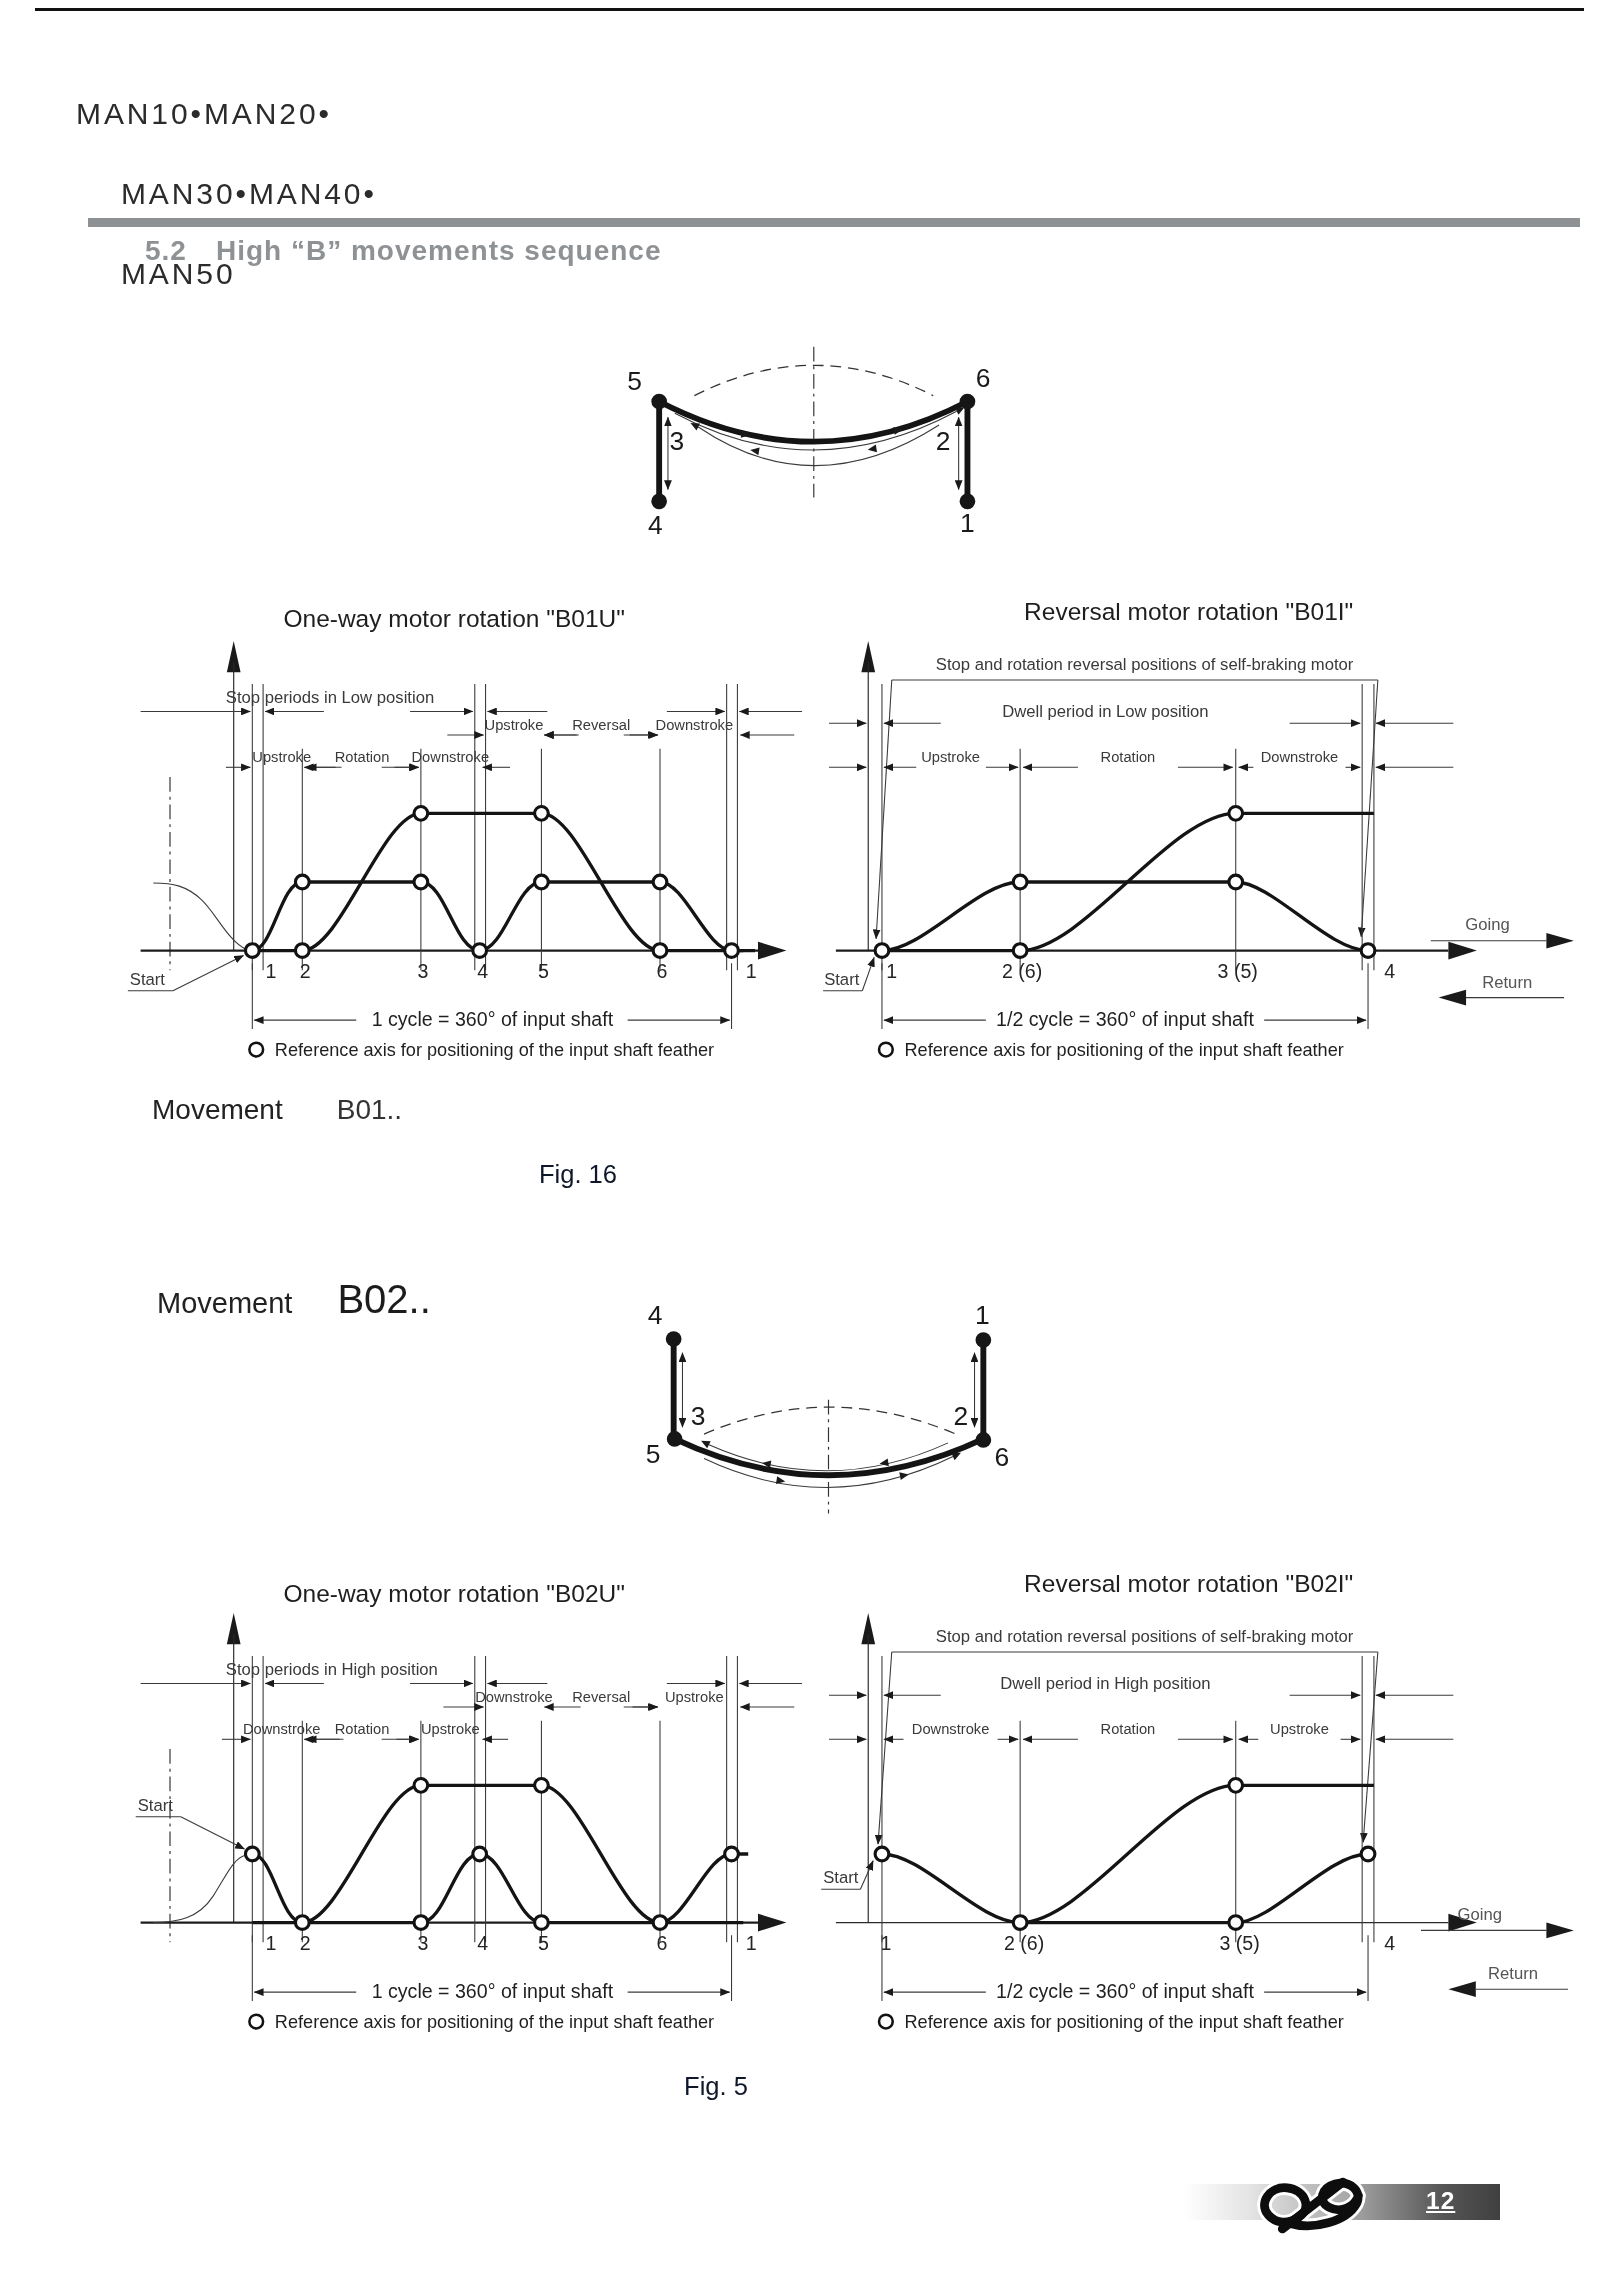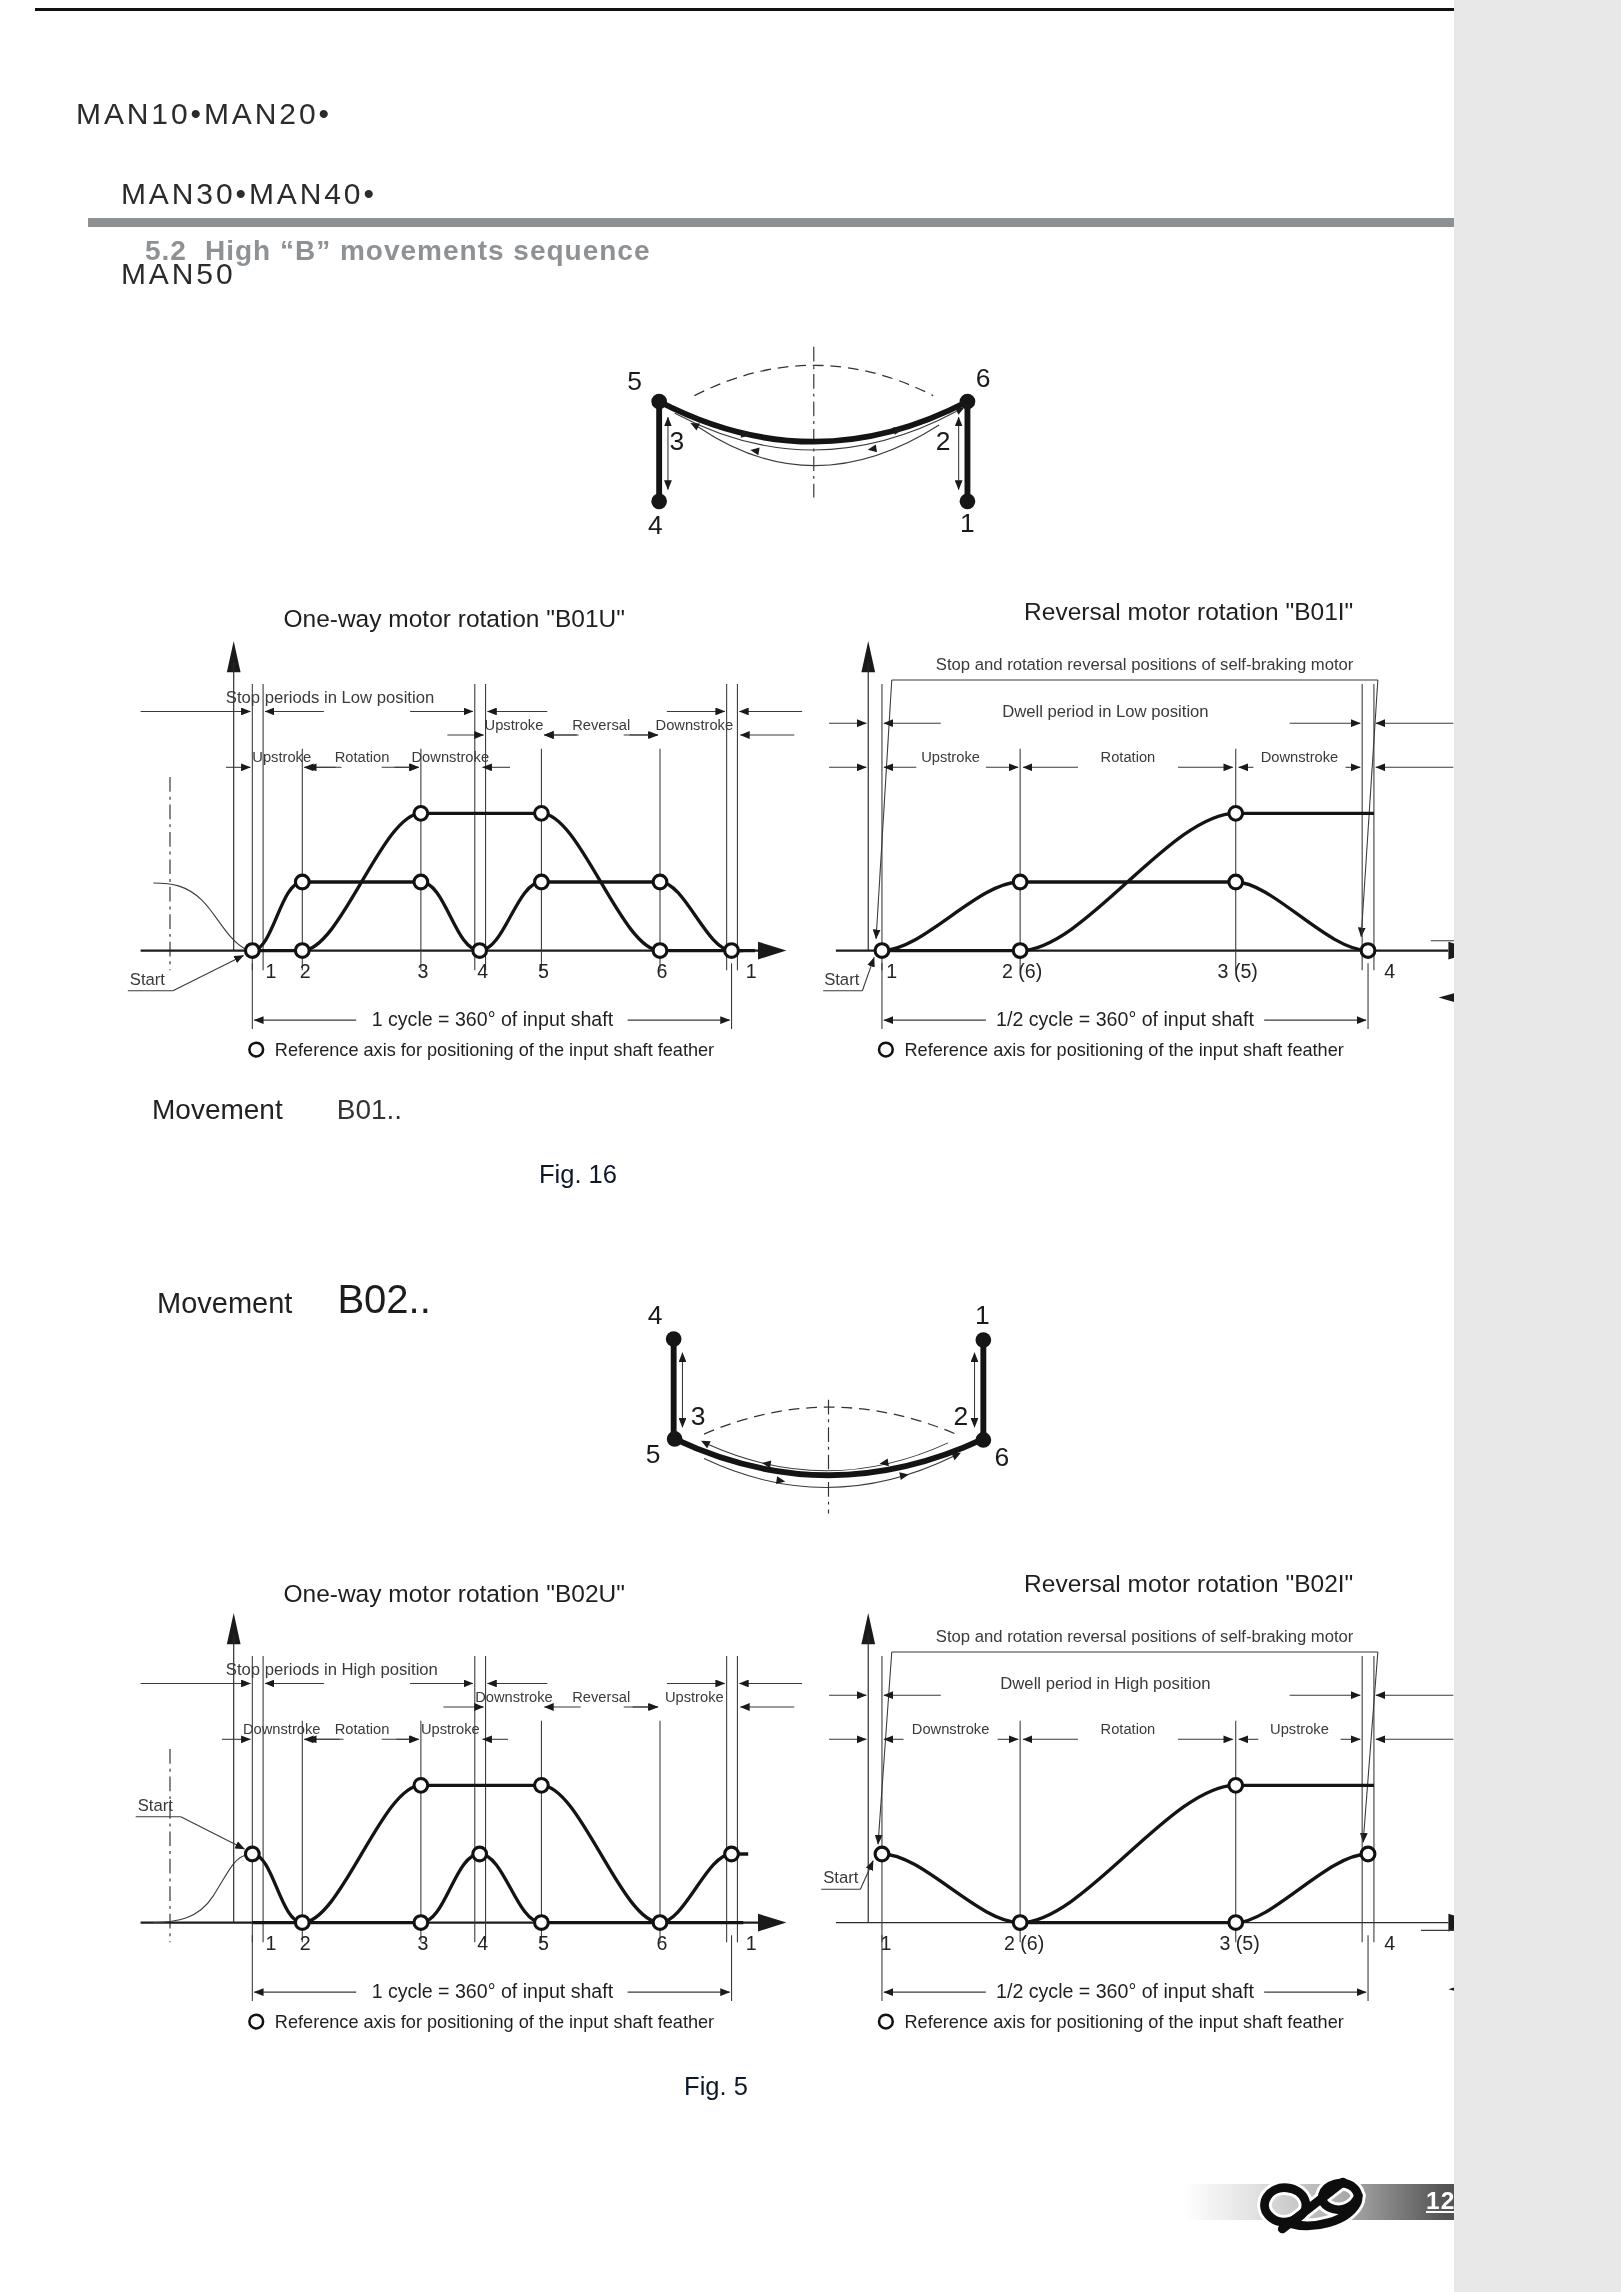--- a/index.html
+++ b/index.html
@@ -1,25 +1,25 @@
 <!DOCTYPE html>
 <html><head>
 <meta charset="utf-8">
 <style>
   html,body{margin:0;padding:0;background:#e8e8e8;}
-  #page{position:relative;width:1454px;height:2293px;background:#ffffff;overflow:hidden;
+  #page{position:relative;width:1621px;height:2293px;background:#ffffff;overflow:hidden;
         font-family:"Liberation Sans",sans-serif;color:#222;}
   .abs{position:absolute;}
   
   .toprule{left:35px;top:7.8px;width:1549px;height:2.9px;background:#111;}
   .models{left:76px;top:94px;font-size:30px;letter-spacing:2.9px;color:#2b2b2b;line-height:40px;white-space:pre;}
   .main-title{left:574px;top:135px;font-size:60px;letter-spacing:9.8px;color:#303030;white-space:nowrap;}
   .graybar{left:88px;top:218px;width:1492px;height:8.8px;background:#8e9194;}
   .section-h{left:145px;top:235px;font-size:28px;font-weight:700;color:#8f9295;letter-spacing:1px;}
-  .section-h .num{margin-right:18px;}
+  .section-h .num{margin-right:29px;}
   
   .movement{left:152px;top:1094px;font-size:28px;color:#222;display:flex;align-items:baseline;}
   .movement .code{margin-left:54px;color:#333;}
   .movement2{left:157px;top:1237px;font-size:29px;color:#222;display:flex;align-items:baseline;}
   .movement2 .code{margin-left:45px;font-size:40px;font-weight:500;color:#1c1c1c;margin-top:40px;}
   .figcap{font-size:25.5px;color:#0f172a;text-align:center;width:216px;}
   
   .pagebar{left:1184px;top:2184px;width:316px;height:36px;
      background:linear-gradient(90deg,#ffffff 0%,#e2e2e2 22%,#a8a8a8 52%,#555555 82%,#404040 100%);}
   .pagenum{left:1426px;top:2187px;font-size:24.5px;font-weight:700;color:#ffffff;letter-spacing:1px;text-decoration:underline;}

